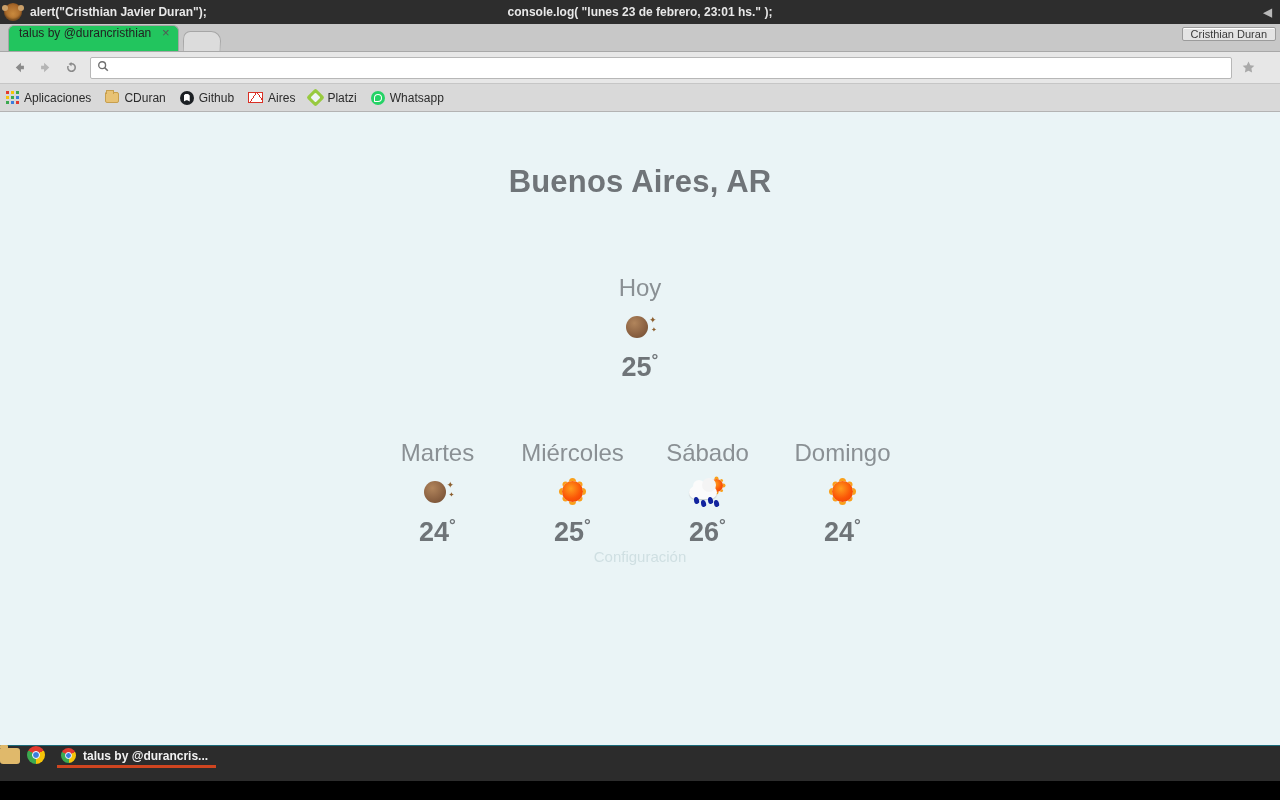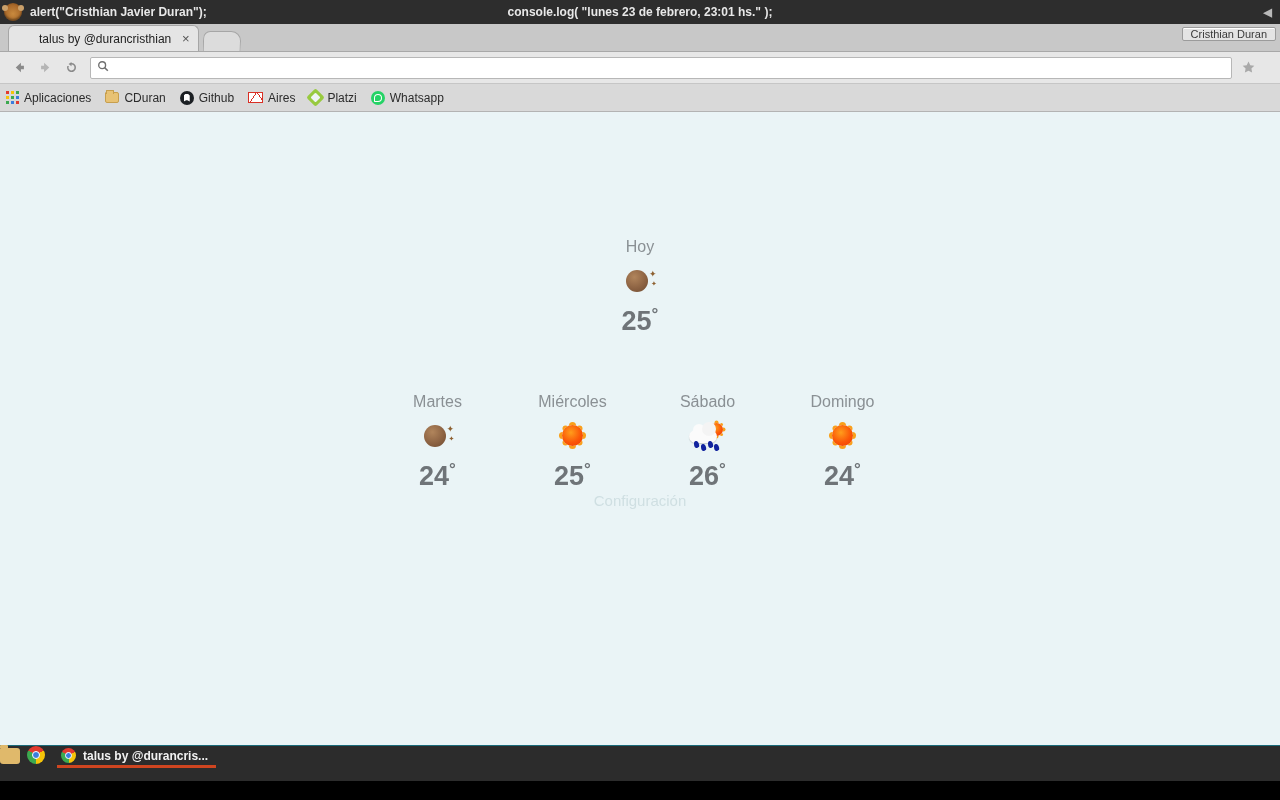--- a/index.html
+++ b/index.html
@@ -39,24 +39,24 @@
   }
 
   
   #tabstrip{
     height:28px; background:#c8c8c8;
     border-bottom:1px solid #a8a8a8;
     display:flex; align-items:flex-end; position:relative;
     padding-left:8px;
   }
   .tab{
-    height:26px; display:flex; align-items:center;
-    background:#e5e5e5; border:1px solid #a6a6a6; border-bottom:none;
+    height:26px; display:flex; 
+    background:#22c55e; border:1px solid #a6a6a6; border-bottom:none;
     border-radius:6px 6px 0 0;
-    padding:0 6px 0 30px; font-size:12px; color:#222;
+    padding:0 6px 0 10px; font-size:12px; color:#222;
     max-width:230px;
   }
   .tab .tab-title{ white-space:nowrap; overflow:hidden; text-overflow:ellipsis; }
   .tab .tab-close{
     margin-left:8px; font-size:13px; color:#555; line-height:1;
     width:13px; text-align:center; cursor:pointer;
   }
   .newtab{
     width:38px; height:20px; margin-left:4px;
     background:#dcdcdc; border:1px solid #a6a6a6; border-bottom:none;
@@ -162,21 +162,21 @@
   
   #page{
     height:633px; background:#eaf4f6; position:relative; overflow:hidden;
   }
   #app{ padding-top:52px; text-align:center; }
   #city{
     font-size:31px; font-weight:bold; color:#6f7478;
     letter-spacing:.2px;
   }
   #today{ margin-top:74px; }
-  .daylabel{ font-size:16px; color:#8a9094; font-weight:normal; }
+  .daylabel{ font-size:24px; color:#8a9094; font-weight:normal; }
   .temp{
     font-size:27px; font-weight:bold; color:#6f7478;
   }
   .temp .deg{ font-size:17px; vertical-align:super; font-weight:bold; }
   .wicon{ margin:11px auto 10px; height:28px; position:relative; width:56px; }
 
   
   .moon{
     position:absolute; left:14px; top:3px; width:22px; height:22px; border-radius:50%;
     background:radial-gradient(circle at 38% 32%, #b1855c 0%, #8d6343 55%, #6d4a30 100%);
@@ -374,20 +374,21 @@
     <span class="bi">
         <span class="ico-wa"></span>
       </span>
     <span>Whatsapp</span>
   </div>
 </div>
 
 <div id="page">
   <div id="app">
 
+    <div id="city">Buenos Aires, AR</div>
 
     <div id="today">
       <div class="daylabel">Hoy</div>
       <div class="wicon">
         <span class="moon"></span>
           <span class="star1">✦</span>
           <span class="star2">✦</span>
       </div>
       <div class="temp">
         <span>25</span><span class="deg">°</span>

